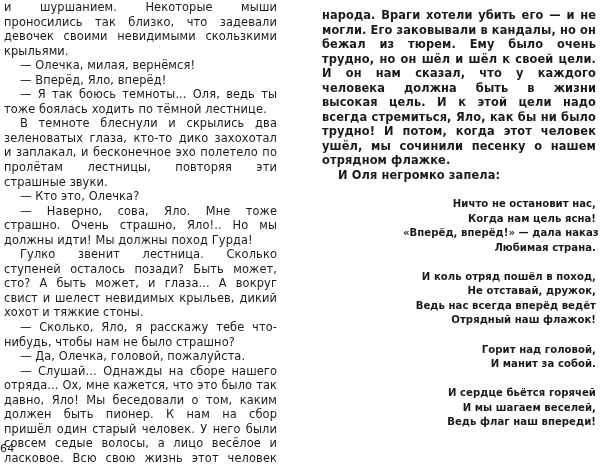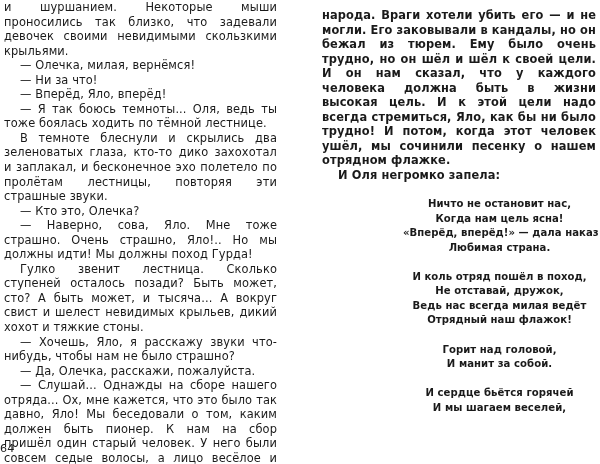--- a/index.html
+++ b/index.html
@@ -51,21 +51,21 @@
     text-indent: 0;
   }
   .text-body p.dialogue {
     text-indent: 16px;
   }
   .poem {
     margin-top: 14.5px;
     margin-left: 81px;
     font-size: 10.1px;
     line-height: 14.55px;
-    text-align: center;
+    text-align: right;
     letter-spacing: 0.005em;
   }
   .poem .stanza {
     margin: 0 0 14.55px 0;
   }
   .poem .stanza:last-child {
     margin-bottom: 14px;
   }
   .poem .line {
     white-space: nowrap;
@@ -85,56 +85,56 @@
 </style>
 </head>
 <body>
 
 <div class="spread">
 
   <div class="page page-left">
     <div class="text-body">
       <p class="no-indent">и шуршанием. Некоторые мыши проносились так близко, что задевали девочек своими невидимыми скользкими крыльями.</p>
       <p class="dialogue">— Олечка, милая, вернёмся!</p>
-      <p class="dialogue">— Ни за что!</p>
       <p class="dialogue">— Вперёд, Яло, вперёд!</p>
       <p class="dialogue">— Я так боюсь темноты... Оля, ведь ты тоже боялась ходить по тёмной лестнице.</p>
       <p>В темноте блеснули и скрылись два зеленоватых глаза, кто-то дико захохотал и заплакал, и бесконечное эхо полетело по пролётам лестницы, повторяя эти страшные звуки.</p>
       <p class="dialogue">— Кто это, Олечка?</p>
       <p class="dialogue">— Наверно, сова, Яло. Мне тоже страшно. Очень страшно, Яло!.. Но мы должны идти! Мы должны поход Гурда!</p>
-      <p>Гулко звенит лестница. Сколько ступеней осталось позади? Быть может, сто? А быть может, и тысяча... А вокруг свист и шелест невидимых крыльев, дикий хохот и тяжкие стоны.</p>
-      <p class="dialogue">— Хочешь, Яло, я расскажу звуки что-нибудь, чтобы нам не было страшно?</p>
-      <p class="dialogue">— Да, Олечка, расскажи, пожалуйста.</p>
+      <p>Гулко звенит лестница. Сколько ступеней осталось позади? Быть может, сто? А быть может, и глаза... А вокруг свист и шелест невидимых крыльев, дикий хохот и тяжкие стоны.</p>
+      <p class="dialogue">— Сколько, Яло, я расскажу тебе что-нибудь, чтобы нам не было страшно?</p>
+      <p class="dialogue">— Да, Олечка, головой, пожалуйста.</p>
       <p class="dialogue">— Слушай... Однажды на сборе нашего отряда... Ох, мне кажется, что это было так давно, Яло! Мы беседовали о том, каким должен быть пионер. К нам на сбор пришёл один старый человек. У него были совсем седые волосы, а лицо весёлое и ласковое. Всю свою жизнь этот человек боролся, Яло, за счастье простого</p>
     </div>
     <div class="folio">64</div>
   </div>
 
   <div class="page page-right">
     <div class="text-body">
       <p class="no-indent">народа. Враги хотели убить его — и не могли. Его заковывали в кандалы, но он бежал из тюрем. Ему было очень трудно, но он шёл и шёл к своей цели. И он нам сказал, что у каждого человека должна быть в жизни высокая цель. И к этой цели надо всегда стремиться, Яло, как бы ни было трудно! И потом, когда этот человек ушёл, мы сочинили песенку о нашем отрядном флажке.</p>
       <p>И Оля негромко запела:</p>
     </div>
     <div class="poem">
       <div class="stanza">
         <div class="line">Ничто не остановит нас,</div>
         <div class="line">Когда нам цель ясна!</div>
         <div class="line">«Вперёд, вперёд!» — дала наказ</div>
         <div class="line">Любимая страна.</div>
       </div>
       <div class="stanza">
         <div class="line">И коль отряд пошёл в поход,</div>
         <div class="line">Не отставай, дружок,</div>
-        <div class="line">Ведь нас всегда милая ведёт</div>
+        <div class="line">Ведь нас всегда вперёд ведёт</div>
         <div class="line">Отрядный наш флажок!</div>
       </div>
       <div class="stanza">
         <div class="line">Горит над головой,</div>
         <div class="line">И манит за собой.</div>
       </div>
       <div class="stanza">
         <div class="line">И сердце бьётся горячей</div>
         <div class="line">И мы шагаем веселей,</div>
+        <div class="line">Ведь флаг наш впереди!</div>
       </div>
     </div>
   </div>
 
 </div>
 
 </body></html>

